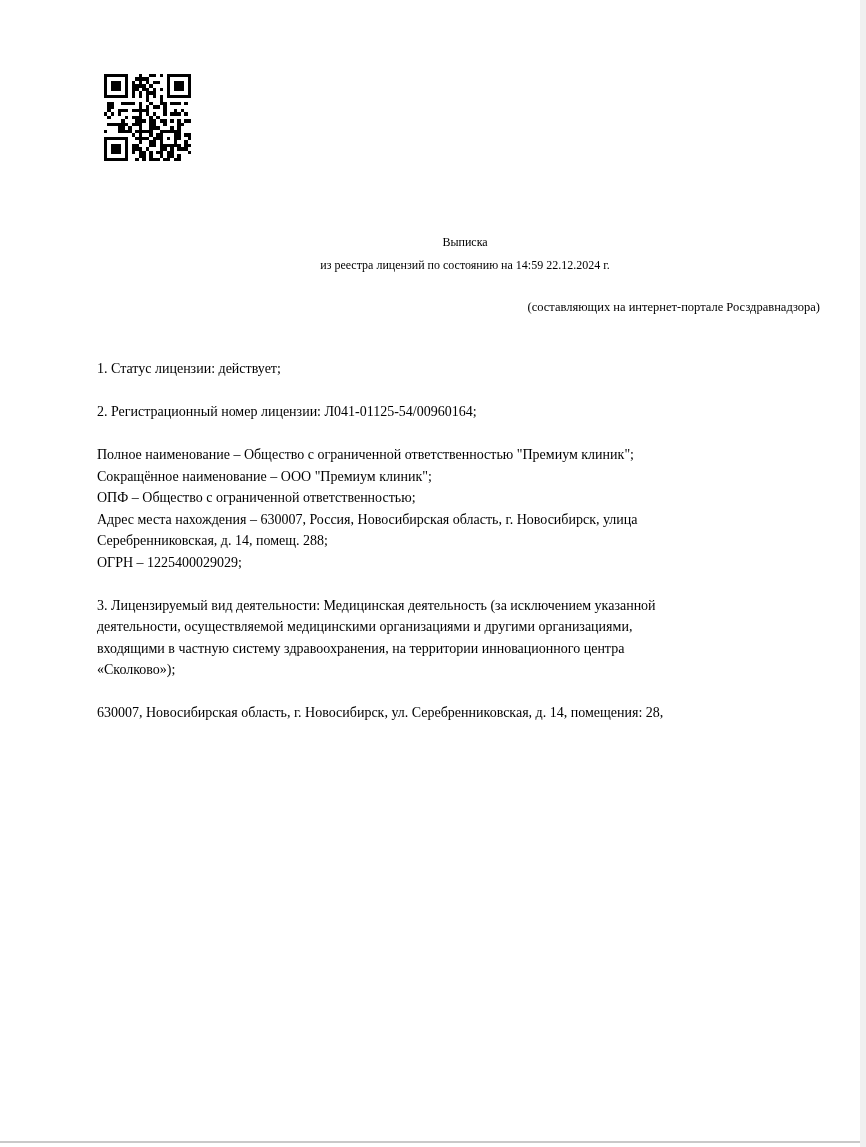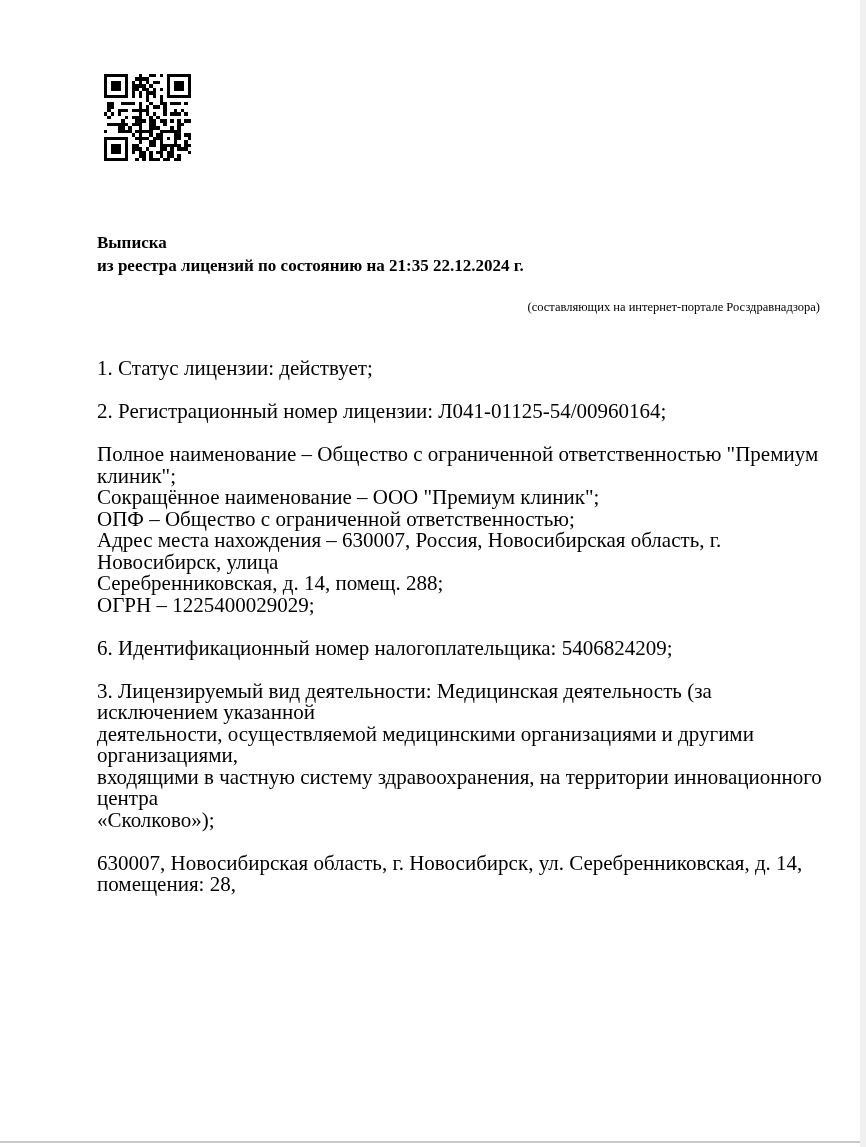--- a/index.html
+++ b/index.html
@@ -18,31 +18,31 @@
     color:var(--text);
     font-family:"Liberation Serif","DejaVu Serif",serif;
   }
   .qr{
     position:absolute;left:104px;top:74px;
     width:87px;height:87px;
     shape-rendering:crispEdges;
   }
   .title-block{
     position:absolute;left:97px;top:231px;width:736px;
-    text-align:left;font-weight:bold;
-    font-size:17px;line-height:23px;
+    text-align:center;font-weight:normal;
+    font-size:12px;line-height:23px;
     white-space:nowrap;
   }
   .subtitle{
     position:absolute;left:97px;top:300px;width:723px;
     text-align:right;font-size:12.5px;line-height:15px;
   }
   .body-block{
     position:absolute;left:97px;top:358px;width:740px;
-    font-size:21px;line-height:21.5px;
+    font-size:14px;line-height:21.5px;
   }
   .para{
     white-space:pre-line;
     margin-bottom:21.5px;
   }
   .edge-right{
     position:absolute;right:0;top:0;width:6px;height:1147px;
     background:var(--edge-strip);
   }
   .edge-bottom{
@@ -364,35 +364,34 @@
       <rect x="14" y="24" width="1" height="1" fill="#000000"></rect>
       <rect x="15" y="24" width="1" height="1" fill="#000000"></rect>
       <rect x="17" y="24" width="1" height="1" fill="#000000"></rect>
       <rect x="18" y="24" width="1" height="1" fill="#000000"></rect>
       <rect x="20" y="24" width="1" height="1" fill="#000000"></rect>
       <rect x="21" y="24" width="1" height="1" fill="#000000"></rect>
     </svg>
 
   <div class="title-block">
     <div>Выписка</div>
-    <div>из реестра лицензий по состоянию на 21:35 22.12.2024 г.</div>
+    <div>из реестра лицензий по состоянию на 14:59 22.12.2024 г.</div>
   </div>
 
   <div class="subtitle">(составляющих на интернет-портале Росздравнадзора)</div>
 
   <div class="body-block">
     <p class="para">1. Статус лицензии: действует;</p>
     <p class="para">2. Регистрационный номер лицензии: Л041-01125-54/00960164;</p>
     <p class="para">Полное наименование – Общество с ограниченной ответственностью "Премиум клиник";
 Сокращённое наименование – ООО "Премиум клиник";
 ОПФ – Общество с ограниченной ответственностью;
 Адрес места нахождения – 630007, Россия, Новосибирская область, г. Новосибирск, улица
 Серебренниковская, д. 14, помещ. 288;
 ОГРН – 1225400029029;</p>
-    <p class="para">6. Идентификационный номер налогоплательщика: 5406824209;</p>
     <p class="para">3. Лицензируемый вид деятельности: Медицинская деятельность (за исключением указанной
 деятельности, осуществляемой медицинскими организациями и другими организациями,
 входящими в частную систему здравоохранения, на территории инновационного центра
 «Сколково»);</p>
     <p class="para">630007, Новосибирская область, г. Новосибирск, ул. Серебренниковская, д. 14, помещения: 28,</p>
   </div>
 
   <div class="edge-right"></div>
   <div class="edge-bottom"></div>
 </div>

